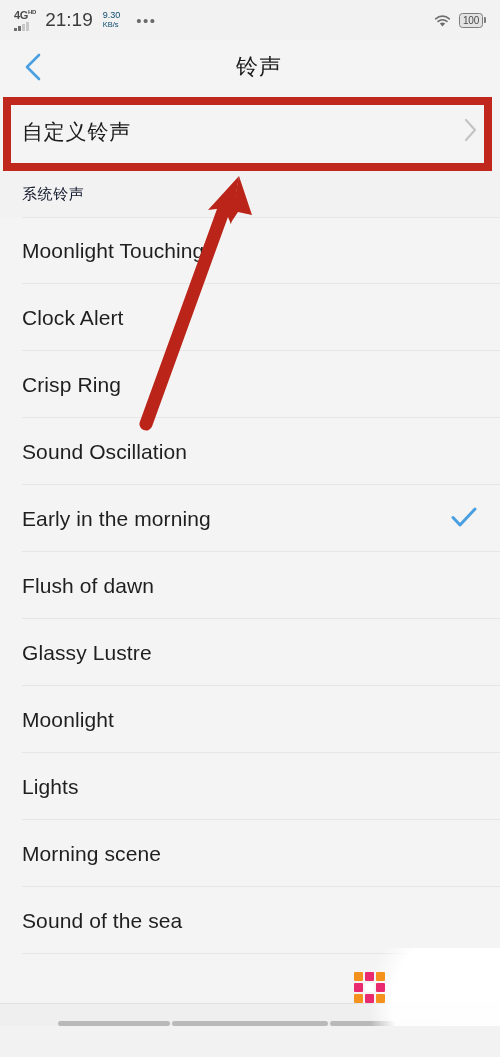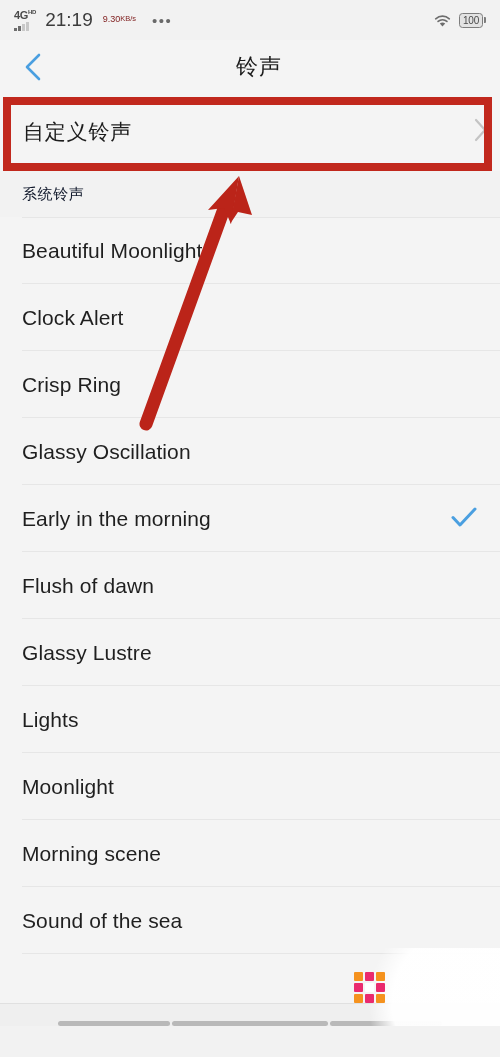--- a/index.html
+++ b/index.html
@@ -80,24 +80,24 @@
   .bars i:nth-child(4) { height: 9px; background: #c8c8c8; }
   .sb-time {
     font-size: 19px;
     color: #3c3c3c;
     letter-spacing: 0px;
     font-weight: 400;
     margin-left: 2px;
   }
   .sb-speed {
     display: flex;
-    flex-direction: row;
+    flex-direction: column;
     line-height: 1.05;
     margin-left: 3px;
-    color: #7f1d1d;
+    color: #0c4a6e;
   }
   .sb-speed .num { font-size: 9px; }
   .sb-speed .unit { font-size: 7.5px; }
   .sb-dots {
     font-size: 15px;
     color: #6a6a6a;
     letter-spacing: 1.5px;
     margin-left: 9px;
     line-height: 0.6;
   }
@@ -160,28 +160,28 @@
     margin-left: 18px;
   }
 
   
   .custom-wrap {
     position: relative;
     height: 78px;
   }
   .custom-row {
     position: absolute;
-    left: 11px;
+    left: 0;
     top: 0;
     right: 0;
     height: 78px;
     background: #f4f4f4;
     display: flex;
     align-items: center;
-    padding: 0 12px;
+    padding: 0 22px;
     box-sizing: border-box;
     cursor: pointer;
   }
   .custom-label {
     font-size: 21px;
     color: #1c1c1c;
     letter-spacing: 0.8px;
   }
   .chev-right {
     margin-left: auto;
@@ -379,48 +379,48 @@
         </svg>
       </span>
     </div>
     <div class="red-box"></div>
   </div>
 
   <div class="section-hd">系统铃声</div>
 
   <div class="list" id="ringtone-list">
       <div class="row">
-        <span class="label">Beautiful Moonlight</span>
+        <span class="label">Moonlight Touching</span>
       </div>
       <div class="row">
         <span class="label">Clock Alert</span>
       </div>
       <div class="row">
         <span class="label">Crisp Ring</span>
       </div>
       <div class="row">
-        <span class="label">Glassy Oscillation</span>
+        <span class="label">Sound Oscillation</span>
       </div>
       <div class="row">
         <span class="label">Early in the morning</span>
         <span class="check"><svg width="28" height="22" viewBox="0 0 28 22">
             <path d="M3 11.5 L10 19 L25 3" stroke="#4a9fe0" stroke-width="3" fill="none" stroke-linecap="round" stroke-linejoin="round"></path>
           </svg></span>
       </div>
       <div class="row">
         <span class="label">Flush of dawn</span>
       </div>
       <div class="row">
         <span class="label">Glassy Lustre</span>
       </div>
       <div class="row">
+        <span class="label">Moonlight</span>
+      </div>
+      <div class="row">
         <span class="label">Lights</span>
-      </div>
-      <div class="row">
-        <span class="label">Moonlight</span>
       </div>
       <div class="row">
         <span class="label">Morning scene</span>
       </div>
       <div class="row">
         <span class="label">Sound of the sea</span>
       </div>
     </div>
 
   <svg class="arrow-svg" viewBox="0 0 500 1057">

